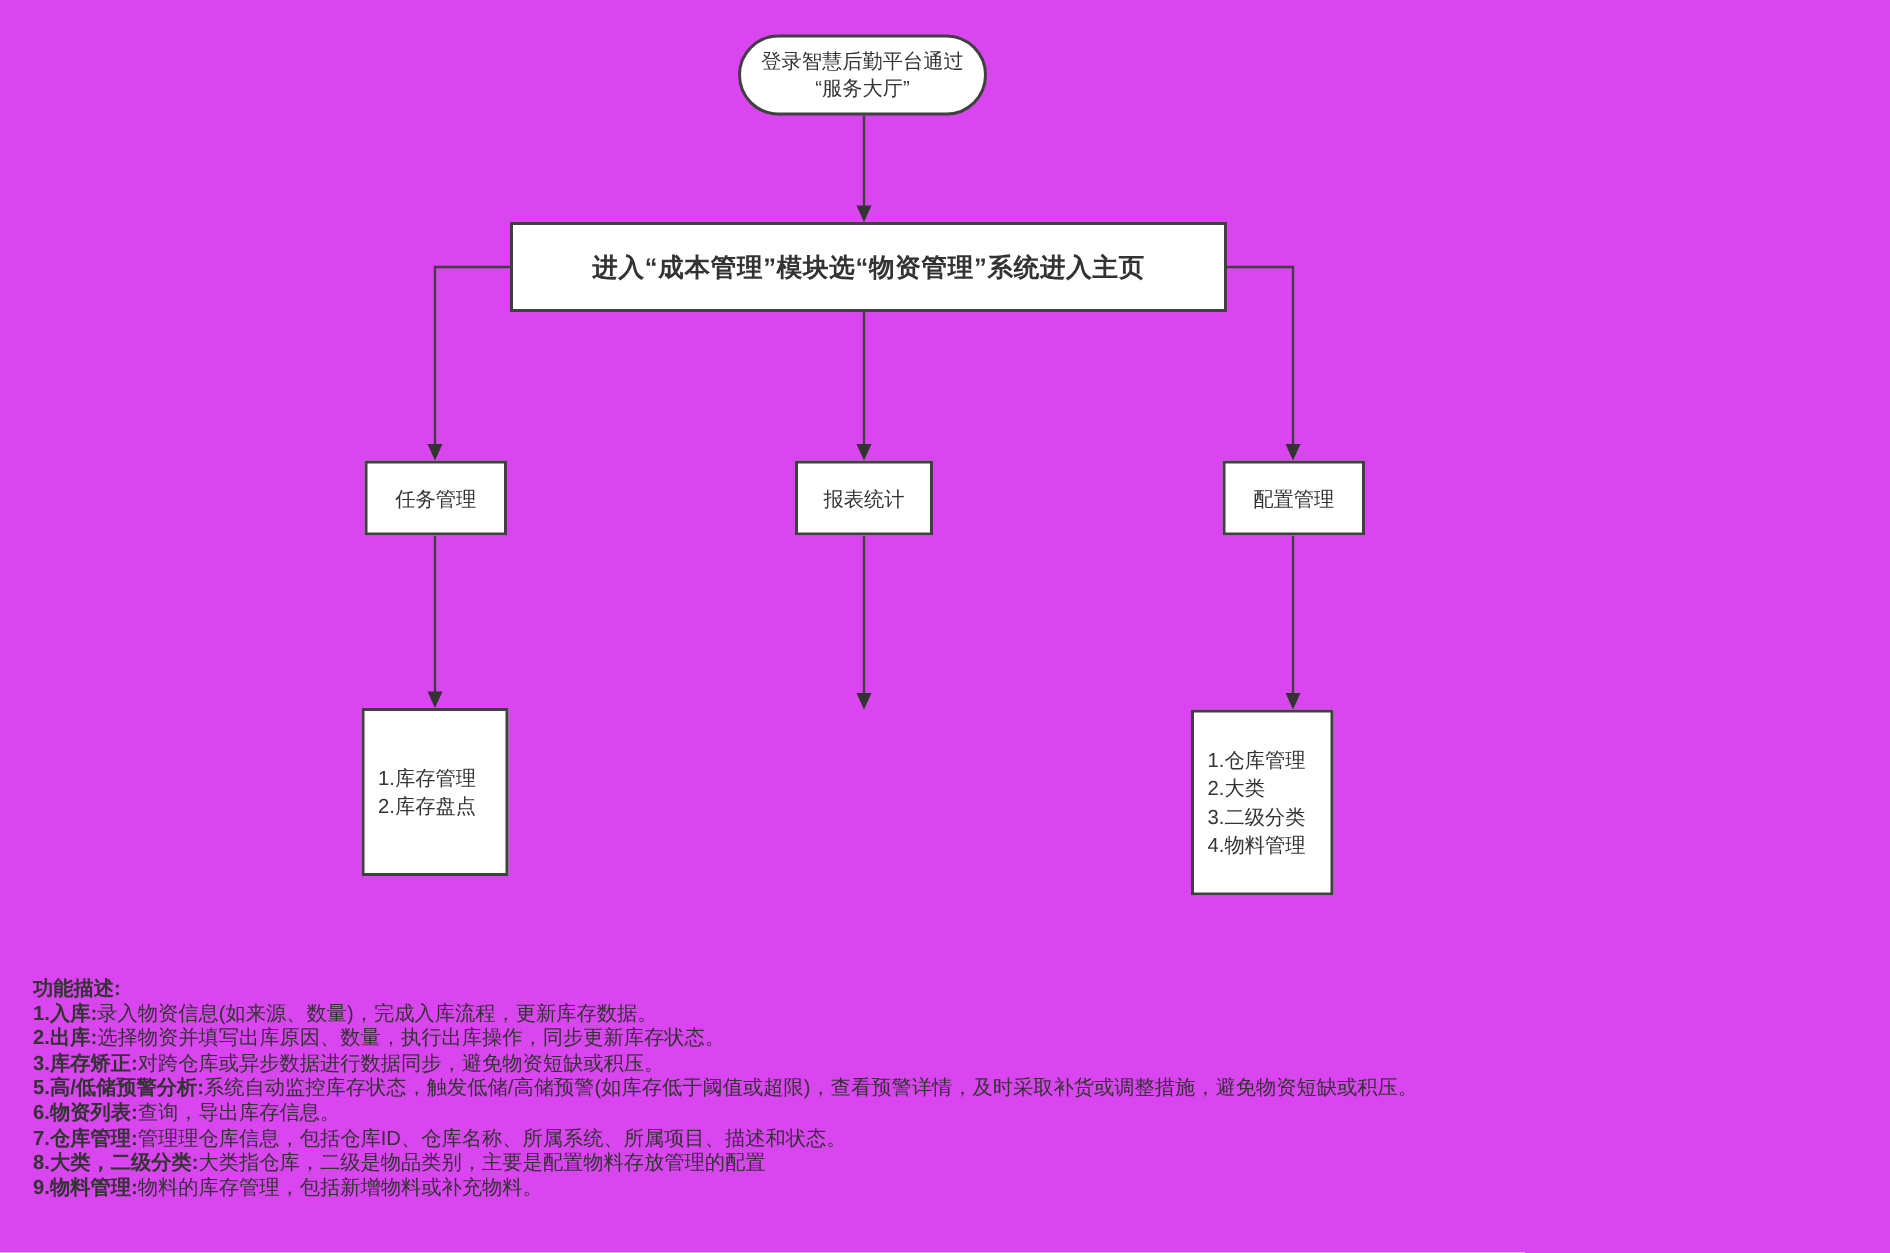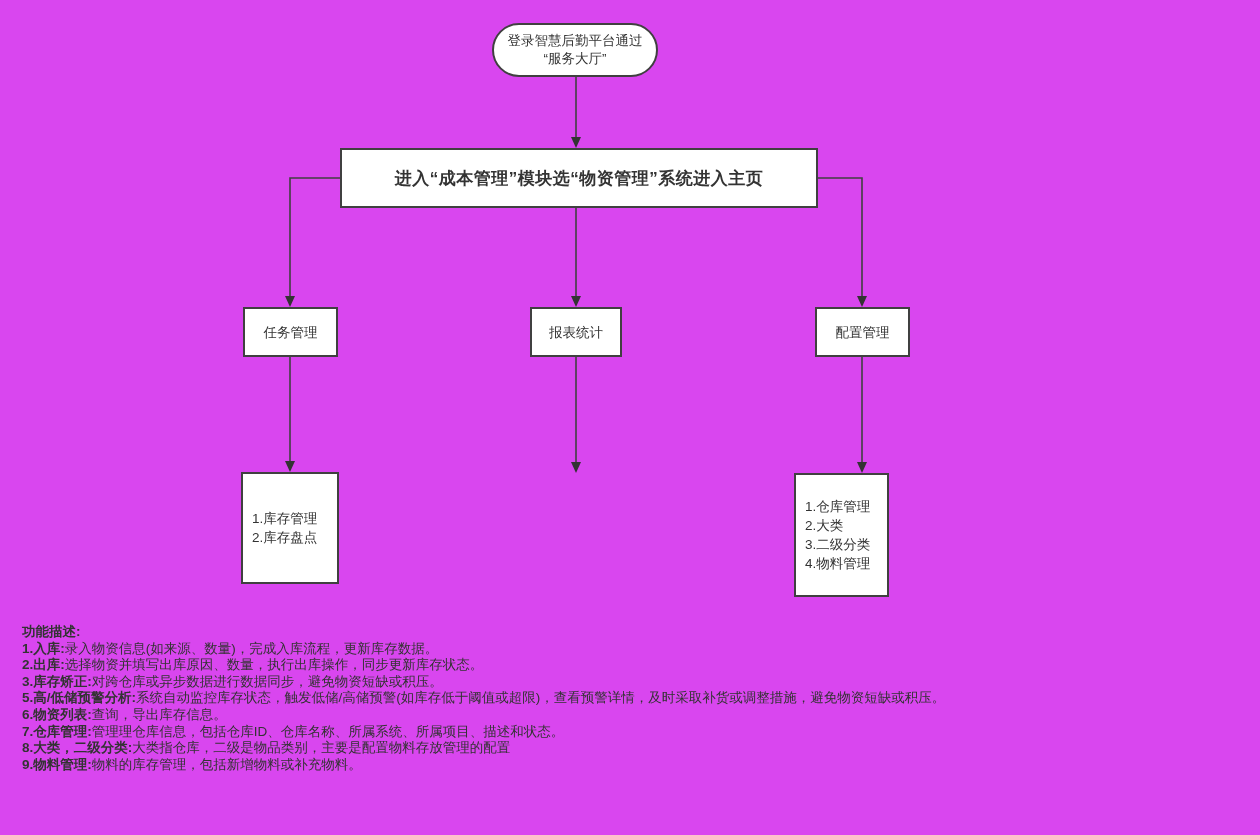--- a/index.html
+++ b/index.html
@@ -60,21 +60,21 @@
     white-space: pre-line;
     padding-left: 9px;
     padding-right: 4px;
   }
   .list-task   { left: 241px; top: 472px; width: 98px;  height: 112px; }
   .list-report { left: 504px; top: 473px; width: 144px; height: 99px; }
   .list-config { left: 794px; top: 473px; width: 95px;  height: 124px; }
 
   .descriptions {
     position: absolute;
-    left: 22px; top: 624px;
+    left: 22px; top: 651px;
     width: 1230px;
     font-size: 13.5px;
     line-height: 16.6px;
     color: #333333;
   }
   .descriptions .heading { font-weight: bold; }
   .descriptions .desc-label { font-weight: bold; text-align: right; }
 </style>
 </head>
 <body>

